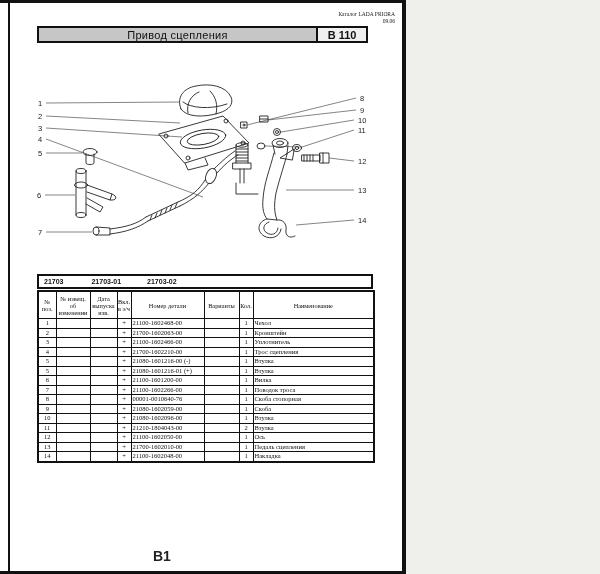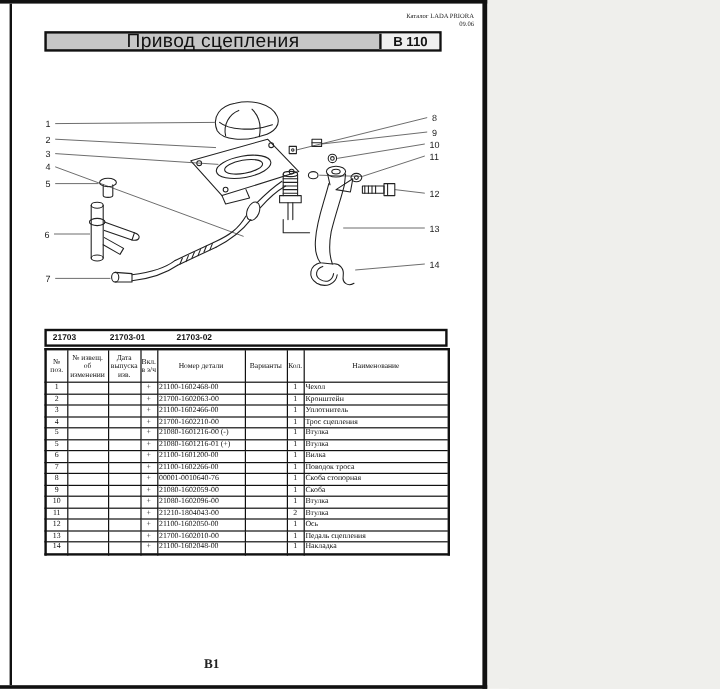--- a/index.html
+++ b/index.html
@@ -5,41 +5,41 @@
   html,body{margin:0;padding:0;}
   body{width:600px;height:574px;background:#efefec;font-family:"Liberation Serif",serif;position:relative;overflow:hidden;}
   .page{position:absolute;left:0;top:0;width:406px;height:574px;box-sizing:border-box;background:#ffffff;
         border-top:3px solid #111;border-bottom:3px solid #111;border-right:4px solid #111;}
   .left-rule{position:absolute;left:8px;top:0;bottom:0;width:2px;background:#111;}
   .header-note{position:absolute;left:230px;top:8px;width:165px;text-align:right;
         font-size:5.5px;line-height:1.35;color:#222;font-family:"Liberation Serif",serif;}
   .title-bar{position:absolute;left:37px;top:23px;width:331px;height:17px;display:flex;
         border:2px solid #111;box-sizing:border-box;background:#c6c6c6;}
   .title-main{flex:1;display:flex;align-items:center;justify-content:center;
-        font-family:"Liberation Sans",sans-serif;font-size:16px;color:#111;letter-spacing:.3px;}
+        font-family:"Liberation Sans",sans-serif;font-size:11px;color:#111;letter-spacing:.3px;}
   .section-box{width:48px;background:#efefef;border-left:2px solid #111;display:flex;align-items:center;justify-content:center;
         font-family:"Liberation Sans",sans-serif;font-size:11px;color:#111;font-weight:bold;}
   .diagram{position:absolute;left:30px;top:54px;}
   .diagram svg text{font-family:"Liberation Sans",sans-serif;font-size:7.5px;fill:#1a1a1a;}
   .tbl-wrap{position:absolute;left:37px;top:271px;width:336px;}
   .band{border:2px solid #111;box-sizing:border-box;height:15px;background:#fff;
         font-family:"Liberation Sans",sans-serif;font-weight:bold;font-size:7px;color:#111;
         display:flex;align-items:center;}
   .band span{display:inline-block;}
   .band .g0{margin-left:5px;} .band .g1{margin-left:28px;} .band .g2{margin-left:26px;}
   table.parts{width:336px;border-collapse:collapse;table-layout:fixed;margin-top:1px;
         border:2px solid #111;}
   table.parts th, table.parts td{border:1px solid #111;color:#111;overflow:hidden;}
   table.parts th{font-family:"Liberation Serif",serif;font-size:6.3px;font-weight:normal;
         line-height:7px;text-align:center;vertical-align:middle;white-space:pre-line;height:26px;padding:0;}
   table.parts td{font-family:"Liberation Serif",serif;font-size:6.5px;line-height:8px;height:8.5px;
         padding:0 1px;white-space:nowrap;}
   td.c{text-align:center;}
-  .footer-mark{position:absolute;left:170px;top:545px;font-family:Liberation Serif, serif;
-        font-weight:bold;font-size:11px;color:#222;}
+  .footer-mark{position:absolute;left:153px;top:545px;font-family:Liberation Sans, sans-serif;
+        font-weight:bold;font-size:14px;color:#222;}
 </style>
 </head>
 <body>
 
 <div class="page">
   <div class="left-rule"></div>
 
   <div class="header-note">
     <div>Каталог LADA PRIORA</div>
     <div>09.06</div>

